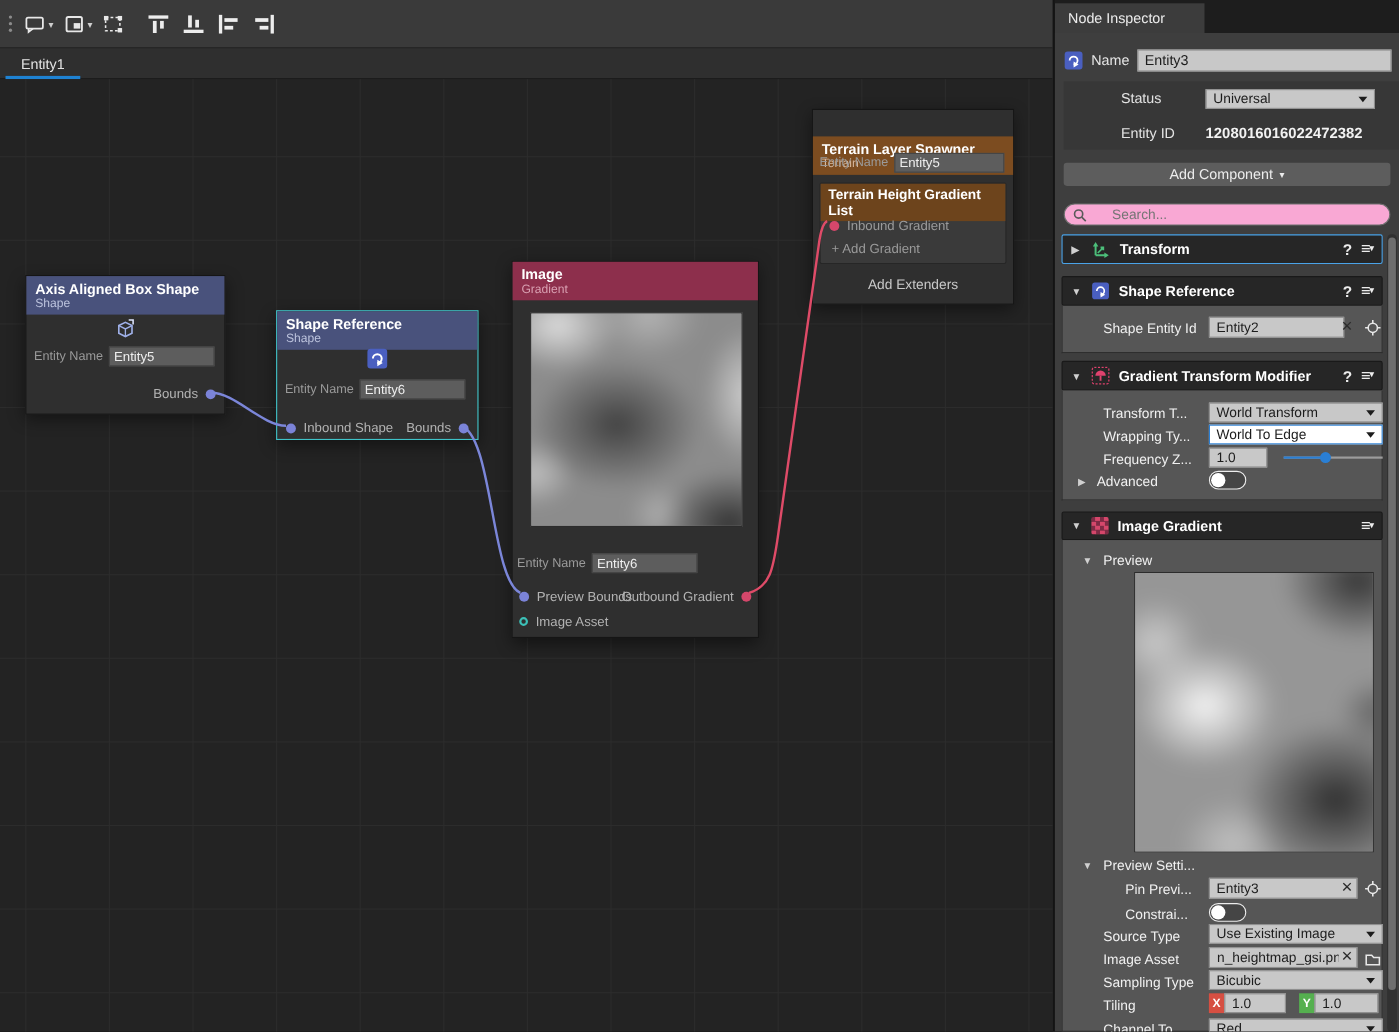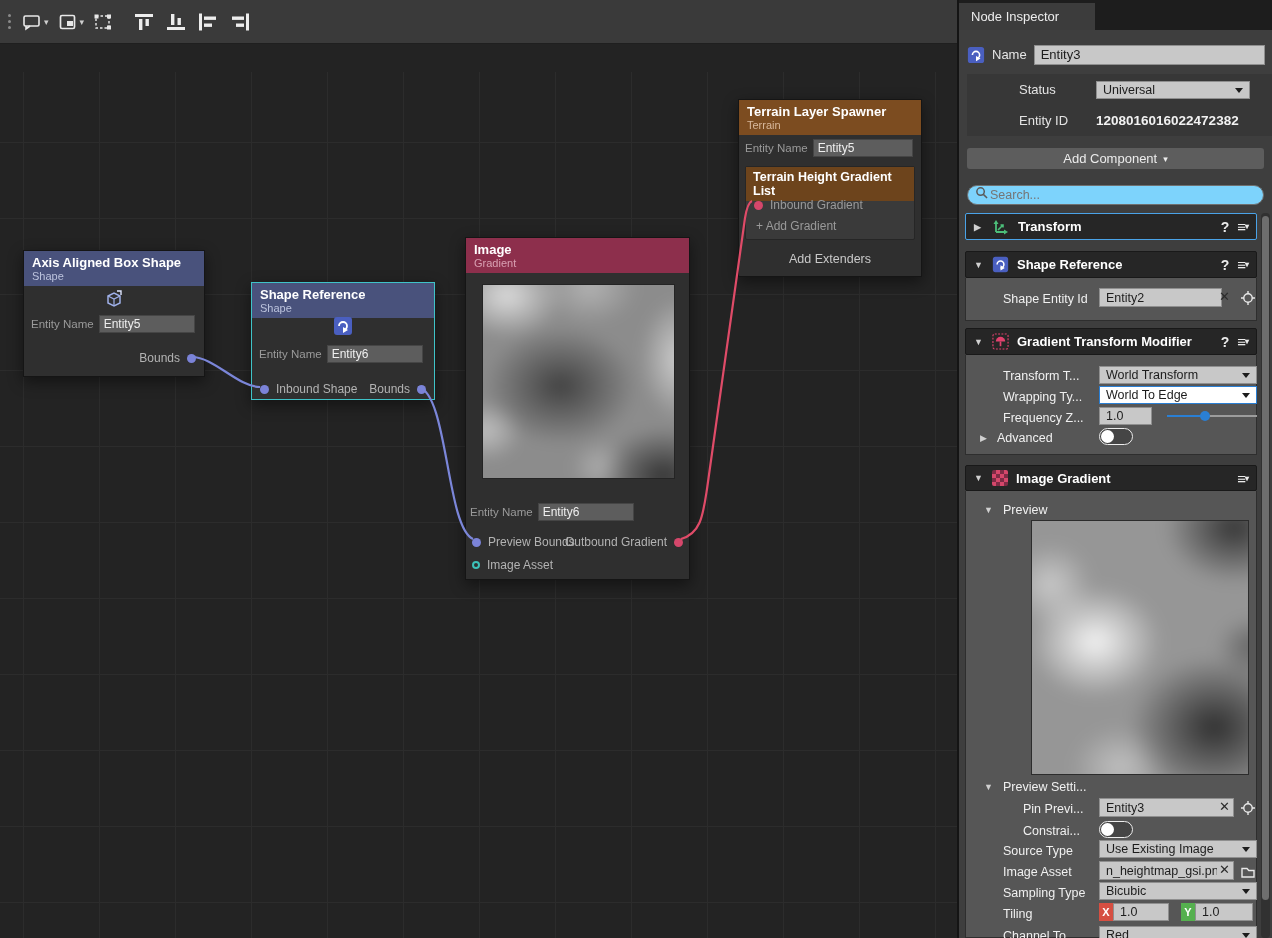--- a/index.html
+++ b/index.html
@@ -31,21 +31,21 @@
 
   
   .node{position:absolute;background:rgba(48,48,48,.97);border:1px solid #151515;
         box-shadow:0 5px 14px rgba(0,0,0,.45);}
   .node.selected{border:1px solid var(--selection-teal,#3fc3c8);}
   .nhead{padding:4px 8px 3px;}
   .nhead .ttl{font-weight:bold;color:#fff;font-size:13px;line-height:15px;}
   .nhead .sub{font-size:11px;line-height:13px;}
   .nhead.blue{background:var(--header-shape-blue,#49527c);} .nhead.blue .sub{color:#bcc3dd;}
   .nhead.red{background:var(--header-gradient-red,#8d2f4c);} .nhead.red .sub{color:#d9a0b2;}
-  .nhead.brown{background:var(--header-terrain-brown,#7c4c20);} .nhead.brown .sub{color:#d8b89c;}
+  .nhead.brown{background:var(--header-terrain-brown,#7c4c20);margin-top:24px;} .nhead.brown .sub{color:#d8b89c;}
   .nicon{position:absolute;left:50%;transform:translateX(-50%);}
   .erow{position:absolute;display:flex;align-items:center;gap:5px;}
   .elabel{color:#9a9a9a;font-size:11.5px;white-space:nowrap;}
   .einput{background:#5d5d5d;border:1px solid #454545;color:#efefef;height:18px;font-size:12px;
           padding:0 4px;font-family:"Liberation Sans",sans-serif;}
   .pin{position:absolute;display:flex;align-items:center;gap:7px;color:#b3b3b3;font-size:12px;white-space:nowrap;}
   .dot{width:9px;height:9px;border-radius:50%;}
   .dot.purple{background:var(--pin-purple,#7b83d8);}
   .dot.pink{background:var(--pin-pink,#d5476b);}
   .dot.hollow{background:transparent;border:2px solid var(--pin-teal,#3cc1b8);width:8px;height:8px;}
@@ -87,22 +87,22 @@
   .meta-row .mlabel{position:absolute;left:52px;color:#e3e3e3;font-size:13px;}
   .dd{position:relative;background:#c8c8c8;color:#1c1c1c;height:18px;display:flex;align-items:center;
       padding:0 6px;font-size:12.5px;border:1px solid #8f8f8f;}
   .dd .car{position:absolute;right:6px;top:50%;margin-top:-2px;width:0;height:0;
            border-left:4px solid transparent;border-right:4px solid transparent;border-top:5px solid #1c1c1c;}
   .dd.focus{background:#ffffff;border:1px solid var(--slider-blue,#2a7fd4);}
   .idval{color:#f2f2f2;font-size:13.5px;font-weight:bold;}
   .addc{position:absolute;left:8px;top:148px;right:8px;height:21px;background:#5d5d5d;border-radius:3px;
         color:#ececec;font-size:13px;display:flex;align-items:center;justify-content:center;gap:6px;}
   .addc .c{font-size:9px;}
-  .search{position:absolute;left:8px;top:185px;right:8px;height:20px;background:#7dd3fc;border:1px solid #6f6f6f;
-          border-radius:10px;display:flex;padding:0 7px;gap:0;}
+  .search{position:absolute;left:8px;top:185px;right:8px;height:20px;background:#f9a8d4;border:1px solid #6f6f6f;
+          border-radius:10px;display:flex;align-items:center;padding:0 7px;gap:21px;}
   .search input{flex:1;background:transparent;border:none;outline:none;color:#555;font-size:12.5px;
                 font-family:"Liberation Sans",sans-serif;}
   .sect-head{position:absolute;left:6px;width:292px;height:27px;background:#262626;border:1px solid #191919;
              display:flex;align-items:center;padding:0 8px;gap:8px;color:#fff;font-weight:bold;font-size:13px;border-radius:2px;}
   .sect-head.focus{border:1px solid var(--focus-blue,#4aa3e8);}
   .sect-head .grow{flex:1;}
   .exp{font-size:9px;color:#d0d0d0;width:10px;}
   .qmark{color:#ececec;font-weight:bold;font-size:14px;}
   .menu{color:#ececec;font-weight:bold;font-size:15px;letter-spacing:-1px;}
   .menu .mc{font-size:8px;vertical-align:3px;}
@@ -184,20 +184,26 @@
       </span>
       <span class="tbtn">
         <svg width="24" height="22" viewBox="0 0 24 22">
           <rect x="18" y="2.5" width="3" height="17" fill="#ededed"></rect>
           <rect x="4" y="5.5" width="12" height="3.4" fill="#ededed"></rect>
           <rect x="8" y="12.5" width="8" height="3.4" fill="#ededed"></rect>
         </svg>
       </span>
     </div>
 
+    <div class="tabbar">
+      <div class="tab">
+        <span>Entity1</span>
+        <span class="underline"></span>
+      </div>
+    </div>
 
     <div class="canvas">
 
       <div class="node" style="left:738px;top:27px;width:184px;height:178px;">
         <div class="nhead brown">
           <div class="ttl">Terrain Layer Spawner</div>
           <div class="sub">Terrain</div>
         </div>
         <div class="erow" style="left:6px;top:39px;">
           <span class="elabel">Entity Name</span>

